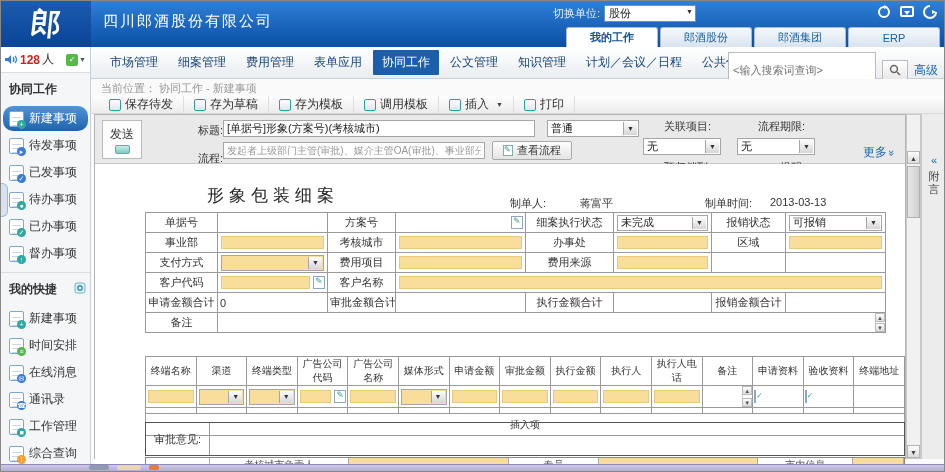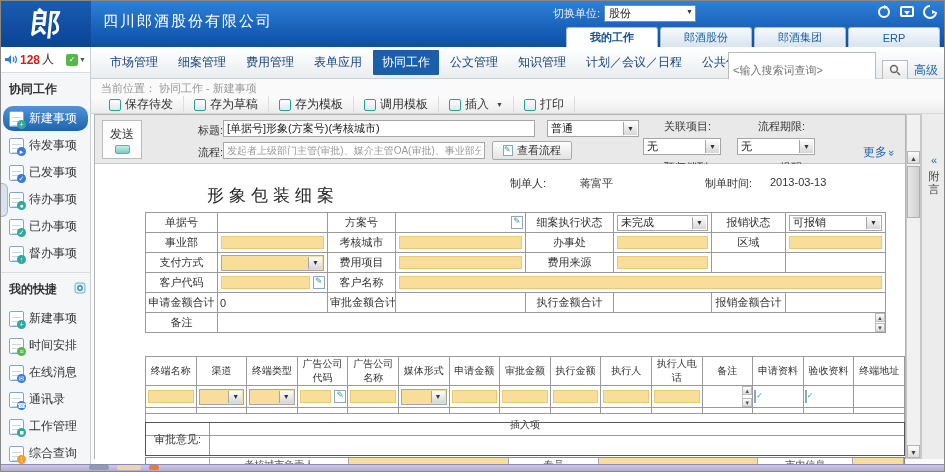--- a/index.html
+++ b/index.html
@@ -93,21 +93,21 @@
   .vf-ico::after { content:"✎"; position:absolute; left:0px; top:-1px; font-size:8px; color:#2e9e96; }
   .cfields { position:absolute; left:548px; top:4px; display:grid; grid-template-columns:auto auto; column-gap:16px; row-gap:5px; }
   .cfield { display:flex; align-items:center; gap:4px;flex-direction:column; }
   .cfl { width:58px; text-align:right; color:#333; }
   .cfield .sel { width:78px; }
   .more { position:absolute; right:10px; top:29px; color:#1b66b5; font-size:12px; cursor:pointer; display:flex; align-items:center; gap:2px; }
   .more-chev { display:inline-block; transform:rotate(90deg); font-size:11px; }
 
   .formarea { position:relative; height:302px; background:#fff; overflow:hidden; }
   .ftitle { position:absolute; left:112px; top:20px; font-size:17px; color:#222; letter-spacing:5px; }
-  .meta { position:absolute; top:12px; font-size:11px; color:#333; }
+  .meta { position:absolute; top:32px; font-size:11px; color:#333; }
 
   table.mt { position:absolute; left:50px; top:48px; width:740px; border-collapse:collapse; table-layout:fixed; border:1px solid #555; }
   table.mt td { border:1px solid #9a9a9a; height:20px; font-size:11px; color:#333; padding:0 2px; background:#fff; overflow:hidden; white-space:nowrap; }
   td.lbl { text-align:center; }
   .yin { display:block; height:13px; margin:1px 1px; background:#f9dd9b; border:1px solid #ecc979; }
   .cell-flex { display:flex; align-items:center; gap:2px; }
   .cell-flex .yin, .cell-flex .win { flex:1; }
   .win { display:block; height:13px; margin:1px 1px; background:#fff; }
   .edit-ico { width:12px; height:13px; background:#fff; border:1px solid #8fa6c0; position:relative; flex:none; cursor:pointer; }
   .edit-ico::after { content:"✎"; position:absolute; left:1px; top:-1px; font-size:9px; color:#2e9e96; }
@@ -381,21 +381,21 @@
       <div class="band">
         <div class="send-btn">
           <span>发送</span>
           <span class="send-ico"></span>
         </div>
         <span class="b-label" style="left:103px;top:8px;">标题:</span>
         <input class="titl-input" value="[单据号]形象(方案号)(考核城市)" style="">
         <div class="sel pri-sel">
           <span>普通</span>
         </div>
-        <span class="b-label" style="left:103px;top:30px;">流程:</span>
+        <span class="b-label" style="left:103px;top:36px;">流程:</span>
         <input class="flow-input" value="发起者上级部门主管(审批)、媒介主管OA(审批)、事业部分管OA(审批)、发起者(审" style="">
         <div class="viewflow">
           <span class="vf-ico"></span>
           <span>查看流程</span>
         </div>
         <div class="cfields">
 
             <div class="cfield">
               <span class="cfl">关联项目:</span>
               <span class="sel">

